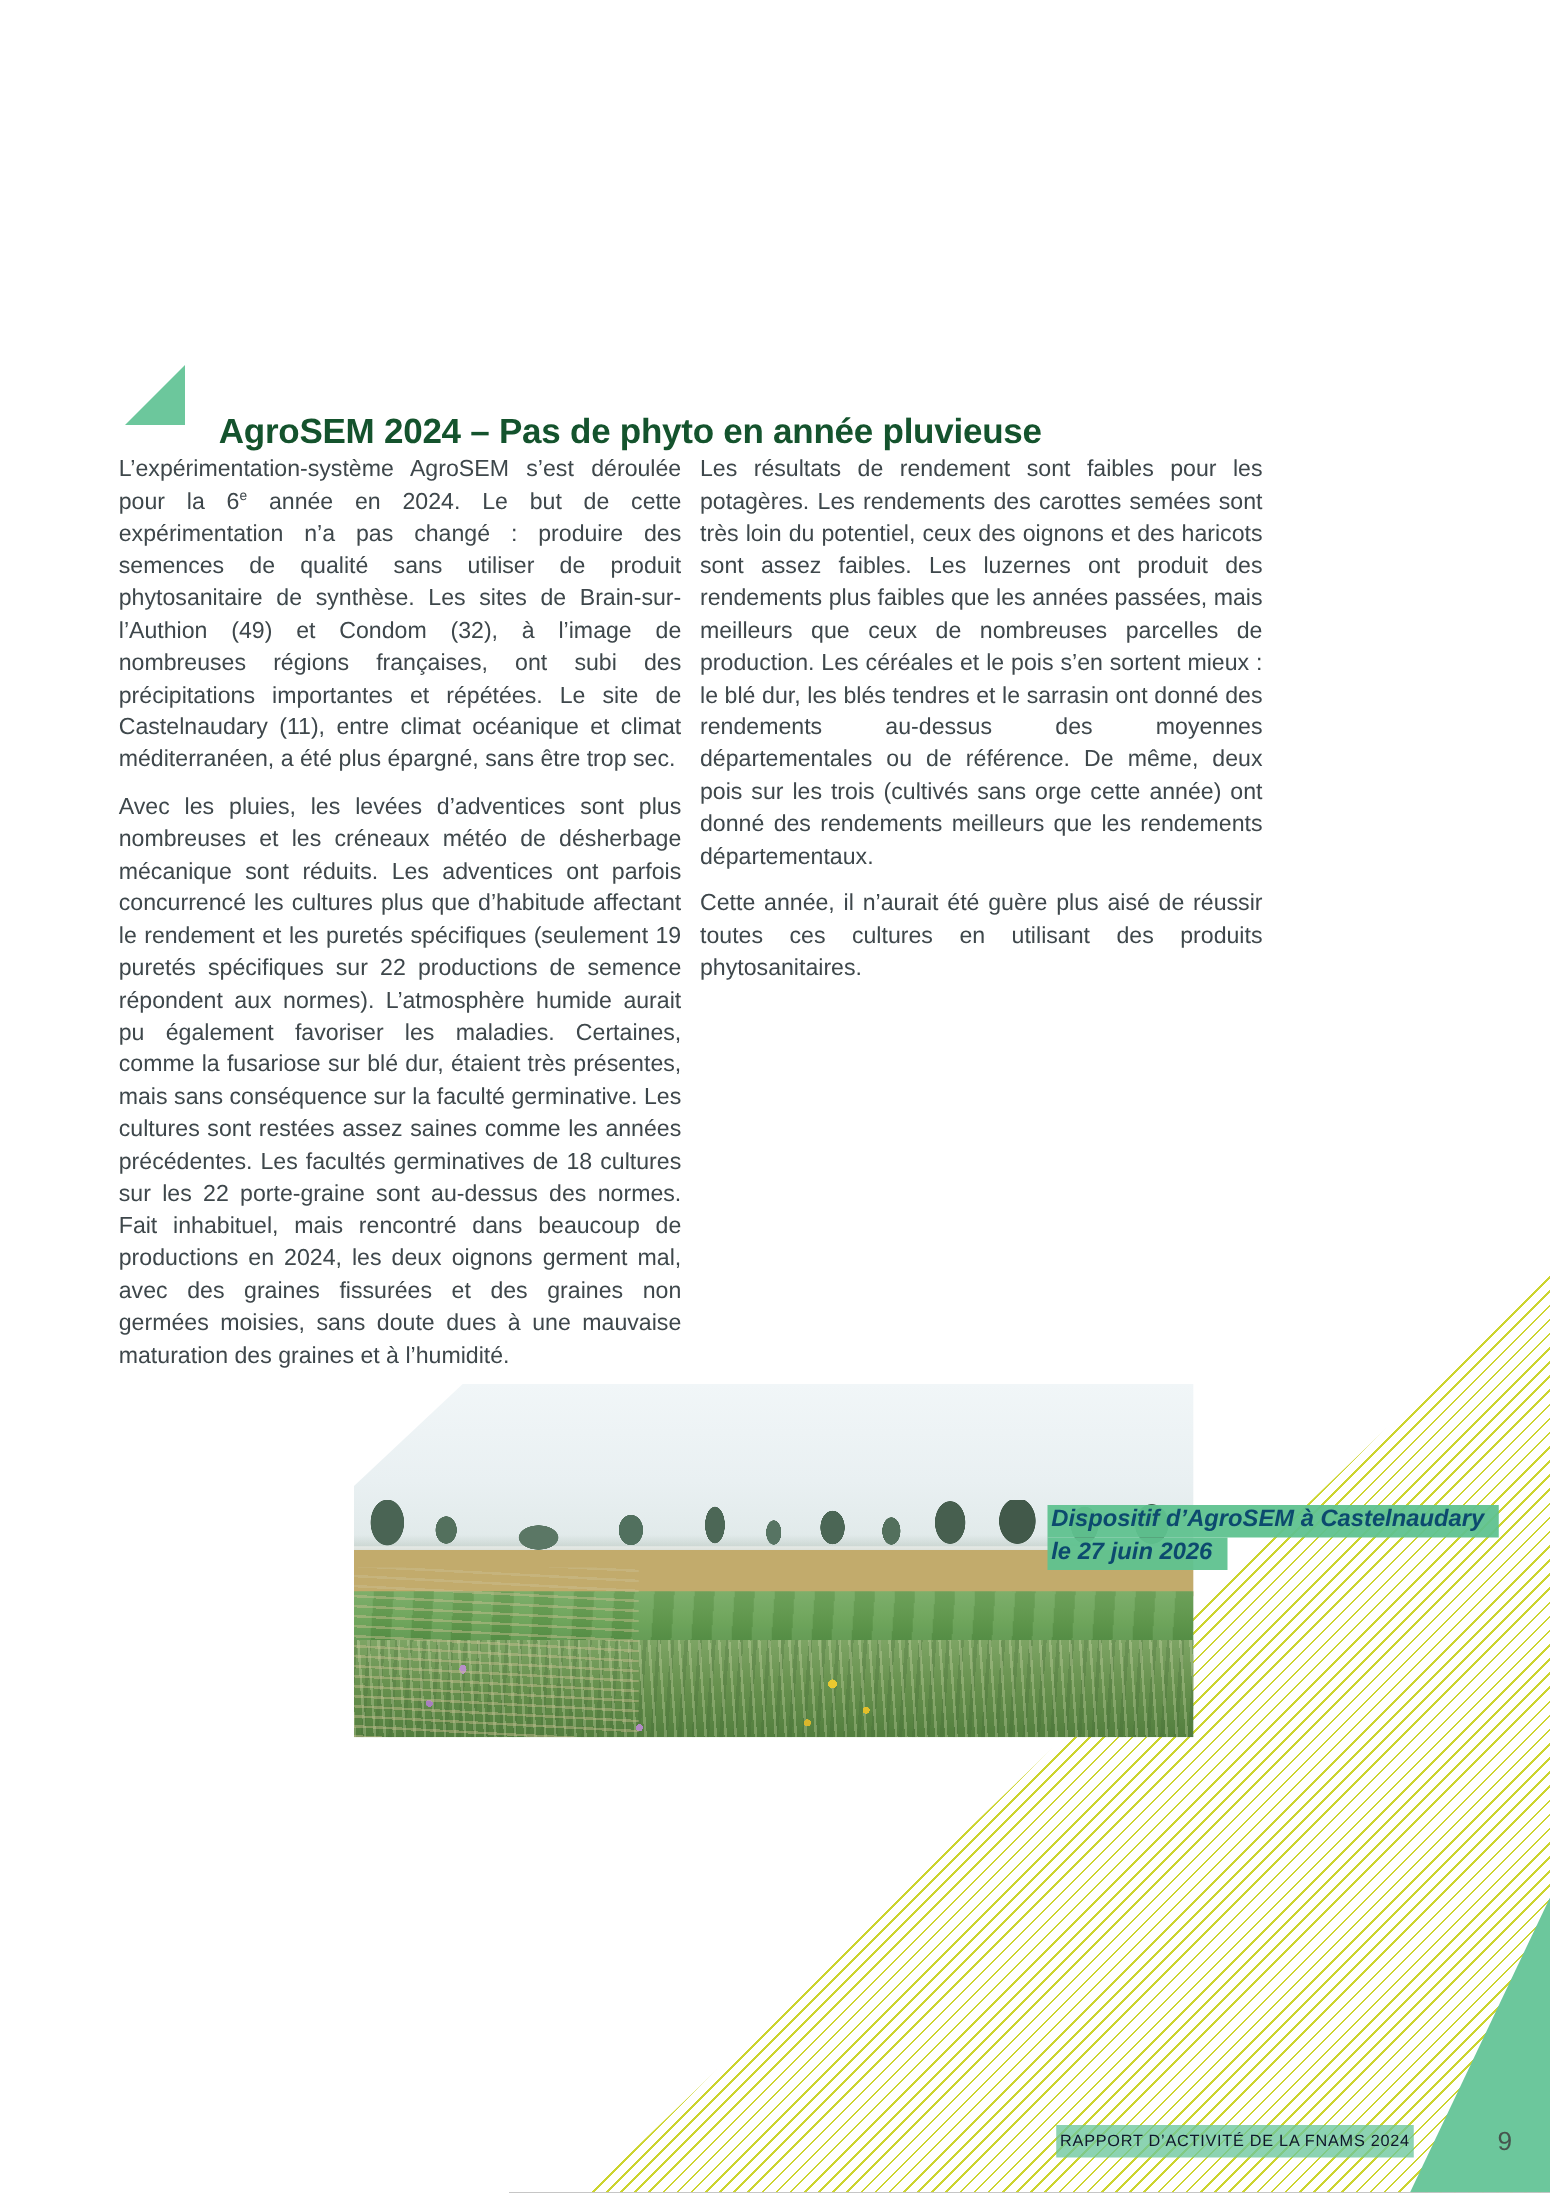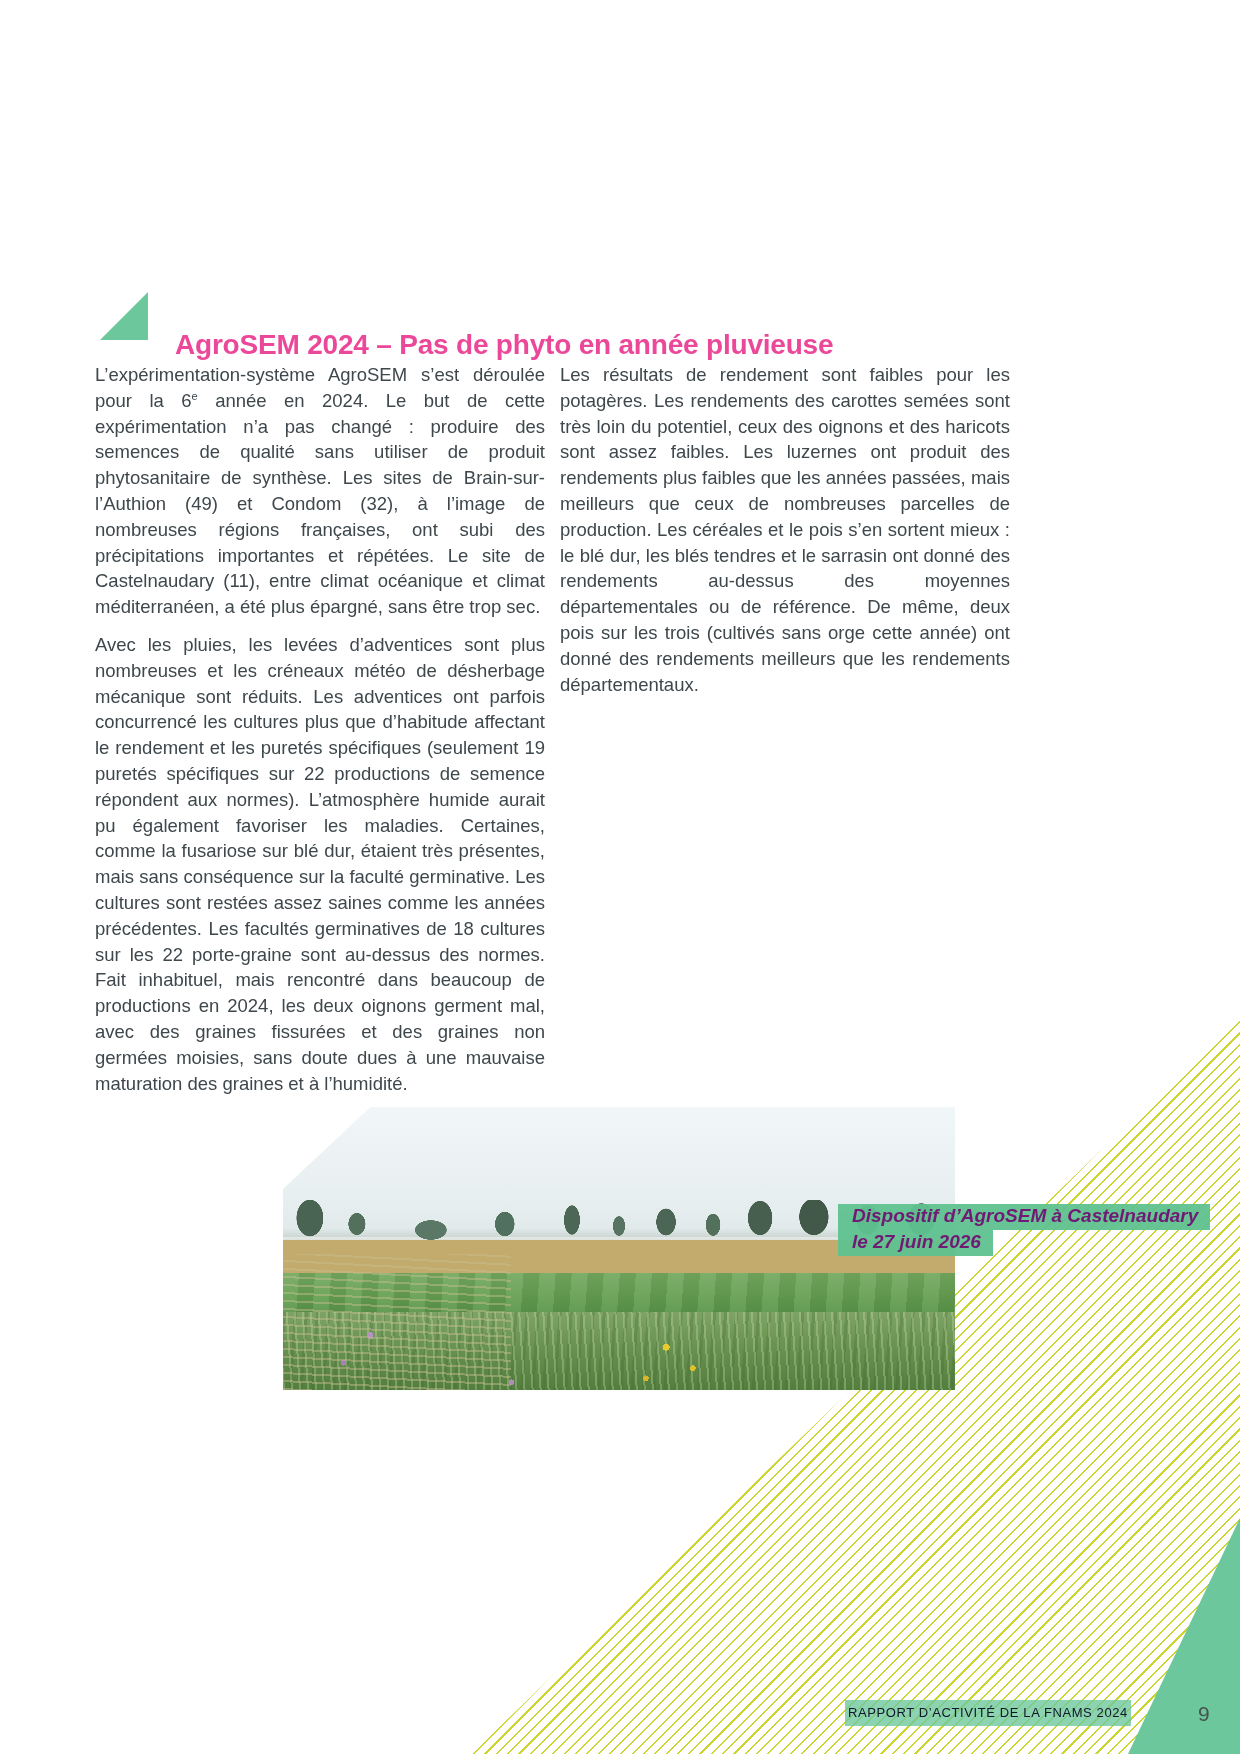--- a/index.html
+++ b/index.html
@@ -24,21 +24,21 @@
 
   
   .corner-mark{
     position:absolute;left:100px;top:292px;width:48px;height:48px;
     background:#6cc79c;
     clip-path:polygon(0 100%, 100% 100%, 100% 0);
     z-index:2;
   }
   .page-title{
     position:absolute;left:175px;top:310px;z-index:2;
-    font-size:28px;font-weight:bold;color:#ec4899;
+    font-size:28px;font-weight:bold;color:#14532d;
     letter-spacing:-0.2px;white-space:nowrap;
   }
 
   
   .columns{
     position:absolute;left:95px;top:362px;width:933px;z-index:2;
     display:flex;gap:15px;
   }
   .col{width:450px;text-align:justify;font-size:18.5px;line-height:25.8px;hyphens:auto;}
   .col p{margin:0 0 12px 0;}
@@ -89,22 +89,22 @@
       repeating-linear-gradient(94deg, rgba(70,110,55,0.30) 0 3px, rgba(0,0,0,0) 3px 11px),
       linear-gradient(180deg,#7da464 0%,#66904d 50%,#527e3e 100%);}
   .photo .drygrass{position:absolute;left:0;top:52%;width:34%;height:48%;
     background:repeating-linear-gradient(3deg, rgba(203,191,146,0.55) 0 2px, rgba(0,0,0,0) 2px 8px);
     opacity:0.8;}
 
   
   .caption-line{
     position:absolute;z-index:4;
     background:rgba(95,194,143,0.95);
-    color:#701a75;font-size:19px;font-style:italic;font-weight:600;
-    line-height:22px;padding:1px 12px 3px 14px;white-space:nowrap;
+    color:#0c4a6e;font-size:19px;font-style:italic;font-weight:600;
+    line-height:22px;padding:1px 12px 3px 3px;white-space:nowrap;
   }
   .caption-line.l1{left:838px;top:1204px;}
   .caption-line.l2{left:838px;top:1230px;}
 
   
   .footer-bar{
     position:absolute;left:845px;top:1700px;width:286px;height:26px;z-index:4;
     background:rgba(108,199,156,0.78);
     color:#0f172a;font-size:13px;letter-spacing:0.6px;
     line-height:26px;text-align:center;white-space:nowrap;
@@ -129,20 +129,21 @@
   <div class="corner-mark"></div>
   <h1 class="page-title">AgroSEM 2024 – Pas de phyto en année pluvieuse</h1>
 
   <div class="columns">
     <div class="col">
       <p><span>L’expérimentation-système AgroSEM s’est déroulée pour la 6</span><sup>e</sup><span> année en 2024. Le but de cette expérimentation n’a pas changé : produire des semences de qualité sans utiliser de produit phytosanitaire de synthèse. Les sites de Brain-sur-l’Authion (49) et Condom (32), à l’image de nombreuses régions françaises, ont subi des précipitations importantes et répétées. Le site de Castelnaudary (11), entre climat océanique et climat méditerranéen, a été plus épargné, sans être trop sec.</span></p>
       <p>Avec les pluies, les levées d’adventices sont plus nombreuses et les créneaux météo de désherbage mécanique sont réduits. Les adventices ont parfois concurrencé les cultures plus que d’habitude affectant le rendement et les puretés spécifiques (seulement 19 puretés spécifiques sur 22 productions de semence répondent aux normes). L’atmosphère humide aurait pu également favoriser les maladies. Certaines, comme la fusariose sur blé dur, étaient très présentes, mais sans conséquence sur la faculté germinative. Les cultures sont restées assez saines comme les années précédentes. Les facultés germinatives de 18 cultures sur les 22 porte-graine sont au-dessus des normes. Fait inhabituel, mais rencontré dans beaucoup de productions en 2024, les deux oignons germent mal, avec des graines fissurées et des graines non germées moisies, sans doute dues à une mauvaise maturation des graines et à l’humidité.</p>
     </div>
     <div class="col">
       <p>Les résultats de rendement sont faibles pour les potagères. Les rendements des carottes semées sont très loin du potentiel, ceux des oignons et des haricots sont assez faibles. Les luzernes ont produit des rendements plus faibles que les années passées, mais meilleurs que ceux de nombreuses parcelles de production. Les céréales et le pois s’en sortent mieux : le blé dur, les blés tendres et le sarrasin ont donné des rendements au-dessus des moyennes départementales ou de référence. De même, deux pois sur les trois (cultivés sans orge cette année) ont donné des rendements meilleurs que les rendements départementaux.</p>
+      <p>Cette année, il n’aurait été guère plus aisé de réussir toutes ces cultures en utilisant des produits phytosanitaires.</p>
     </div>
   </div>
 
   <div class="photo">
     <div class="sky"></div>
     <div class="trees"></div>
     <div class="wheat"></div>
     <div class="greenfield"></div>
     <div class="foreground"></div>
     <div class="drygrass"></div>

